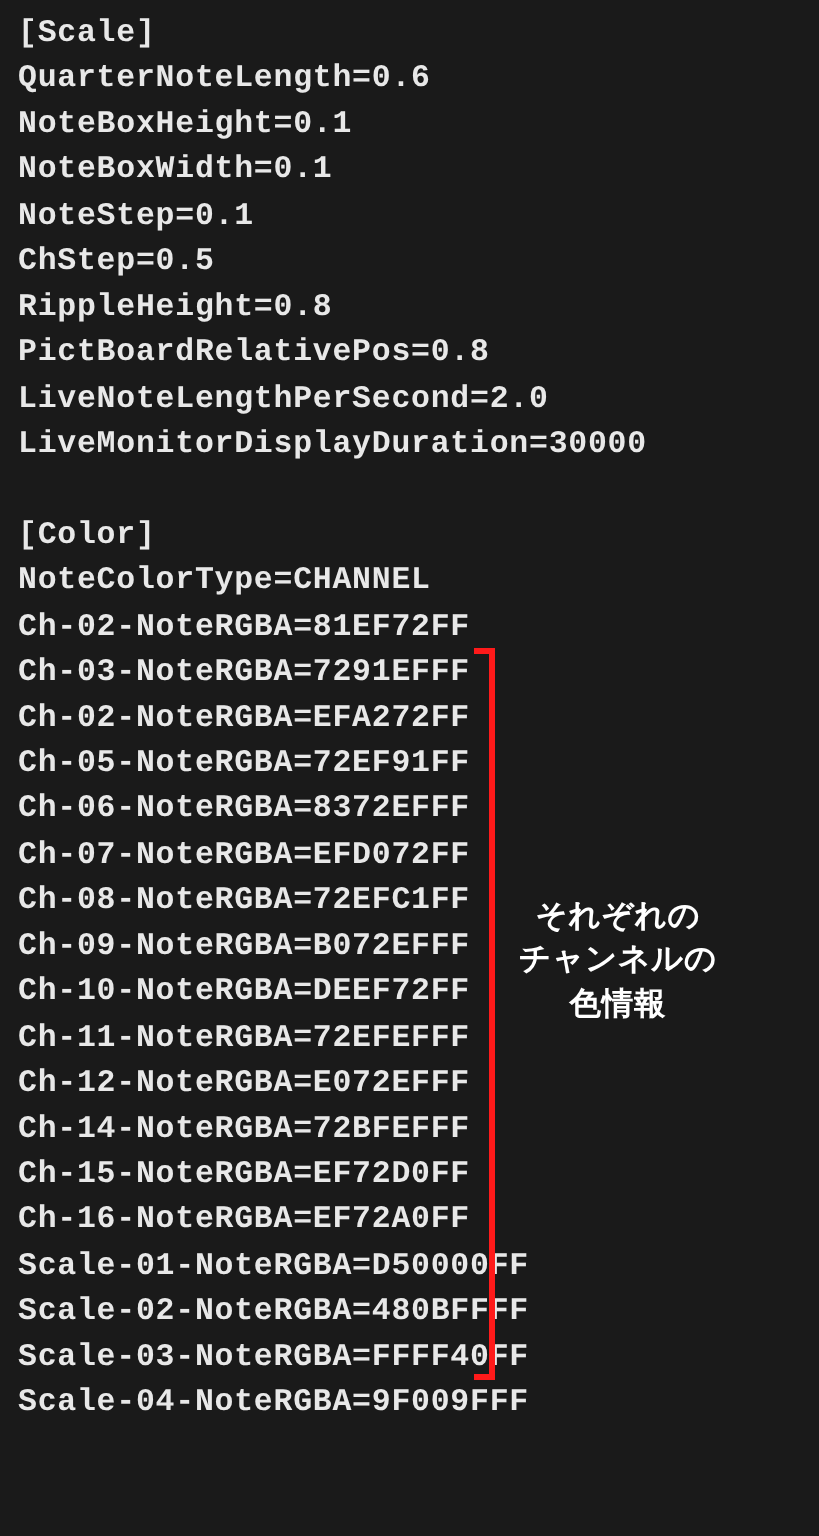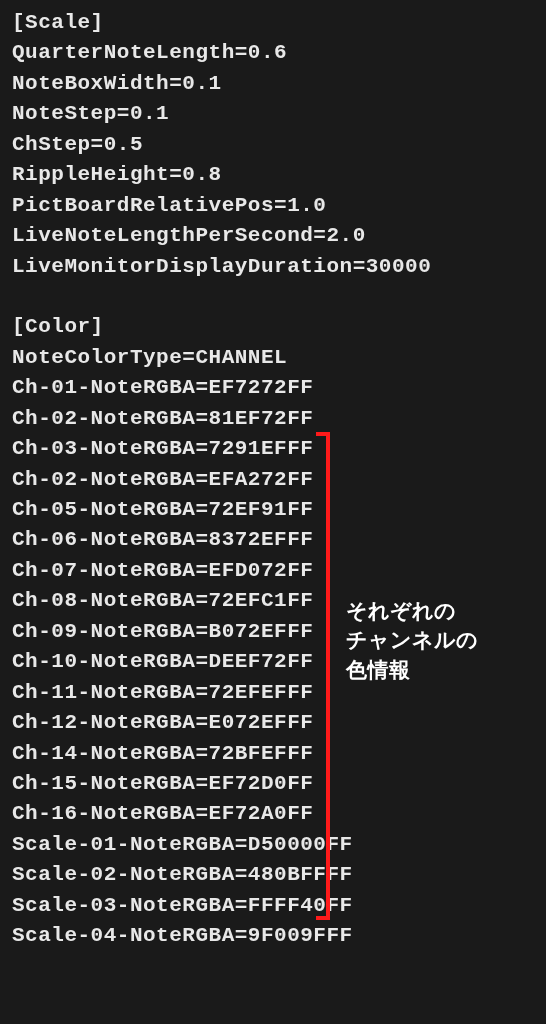--- a/index.html
+++ b/index.html
@@ -30,43 +30,44 @@
     border-bottom: 4px solid #ff1a1a;
     width: 10px;
   }
   .annot {
     position: absolute;
     color: #ffffff;
     font-size: 21px;
     line-height: 1.4;
     font-family: "Hiragino Sans", "Meiryo", "MS Gothic", sans-serif;
     font-weight: bold;
+    text-align: center;
   }
 </style>
 </head>
 <body>
 
 <div class="wrap">
 
   <div class="line">[Scale]</div>
   <div class="line">QuarterNoteLength=0.6</div>
+  <div class="line">NoteBoxHeight=0.1</div>
   <div class="line">NoteBoxWidth=0.1</div>
   <div class="line">NoteStep=0.1</div>
   <div class="line">ChStep=0.5</div>
   <div class="line">RippleHeight=0.8</div>
-  <div class="line">PictBoardRelativePos=1.0</div>
+  <div class="line">PictBoardRelativePos=0.8</div>
   <div class="line">LiveNoteLengthPerSecond=2.0</div>
   <div class="line">LiveMonitorDisplayDuration=30000</div>
 
   <div class="blank"></div>
 
   <div class="line">[Color]</div>
   <div class="line">NoteColorType=CHANNEL</div>
 
-  <div class="line">Ch-01-NoteRGBA=EF7272FF</div>
   <div class="line">Ch-02-NoteRGBA=81EF72FF</div>
   <div class="line">Ch-03-NoteRGBA=7291EFFF</div>
   <div class="line">Ch-02-NoteRGBA=EFA272FF</div>
   <div class="line">Ch-05-NoteRGBA=72EF91FF</div>
   <div class="line">Ch-06-NoteRGBA=8372EFFF</div>
   <div class="line">Ch-07-NoteRGBA=EFD072FF</div>
   <div class="line">Ch-08-NoteRGBA=72EFC1FF</div>
   <div class="line">Ch-09-NoteRGBA=B072EFFF</div>
   <div class="line">Ch-10-NoteRGBA=DEEF72FF</div>
   <div class="line">Ch-11-NoteRGBA=72EFEFFF</div>

